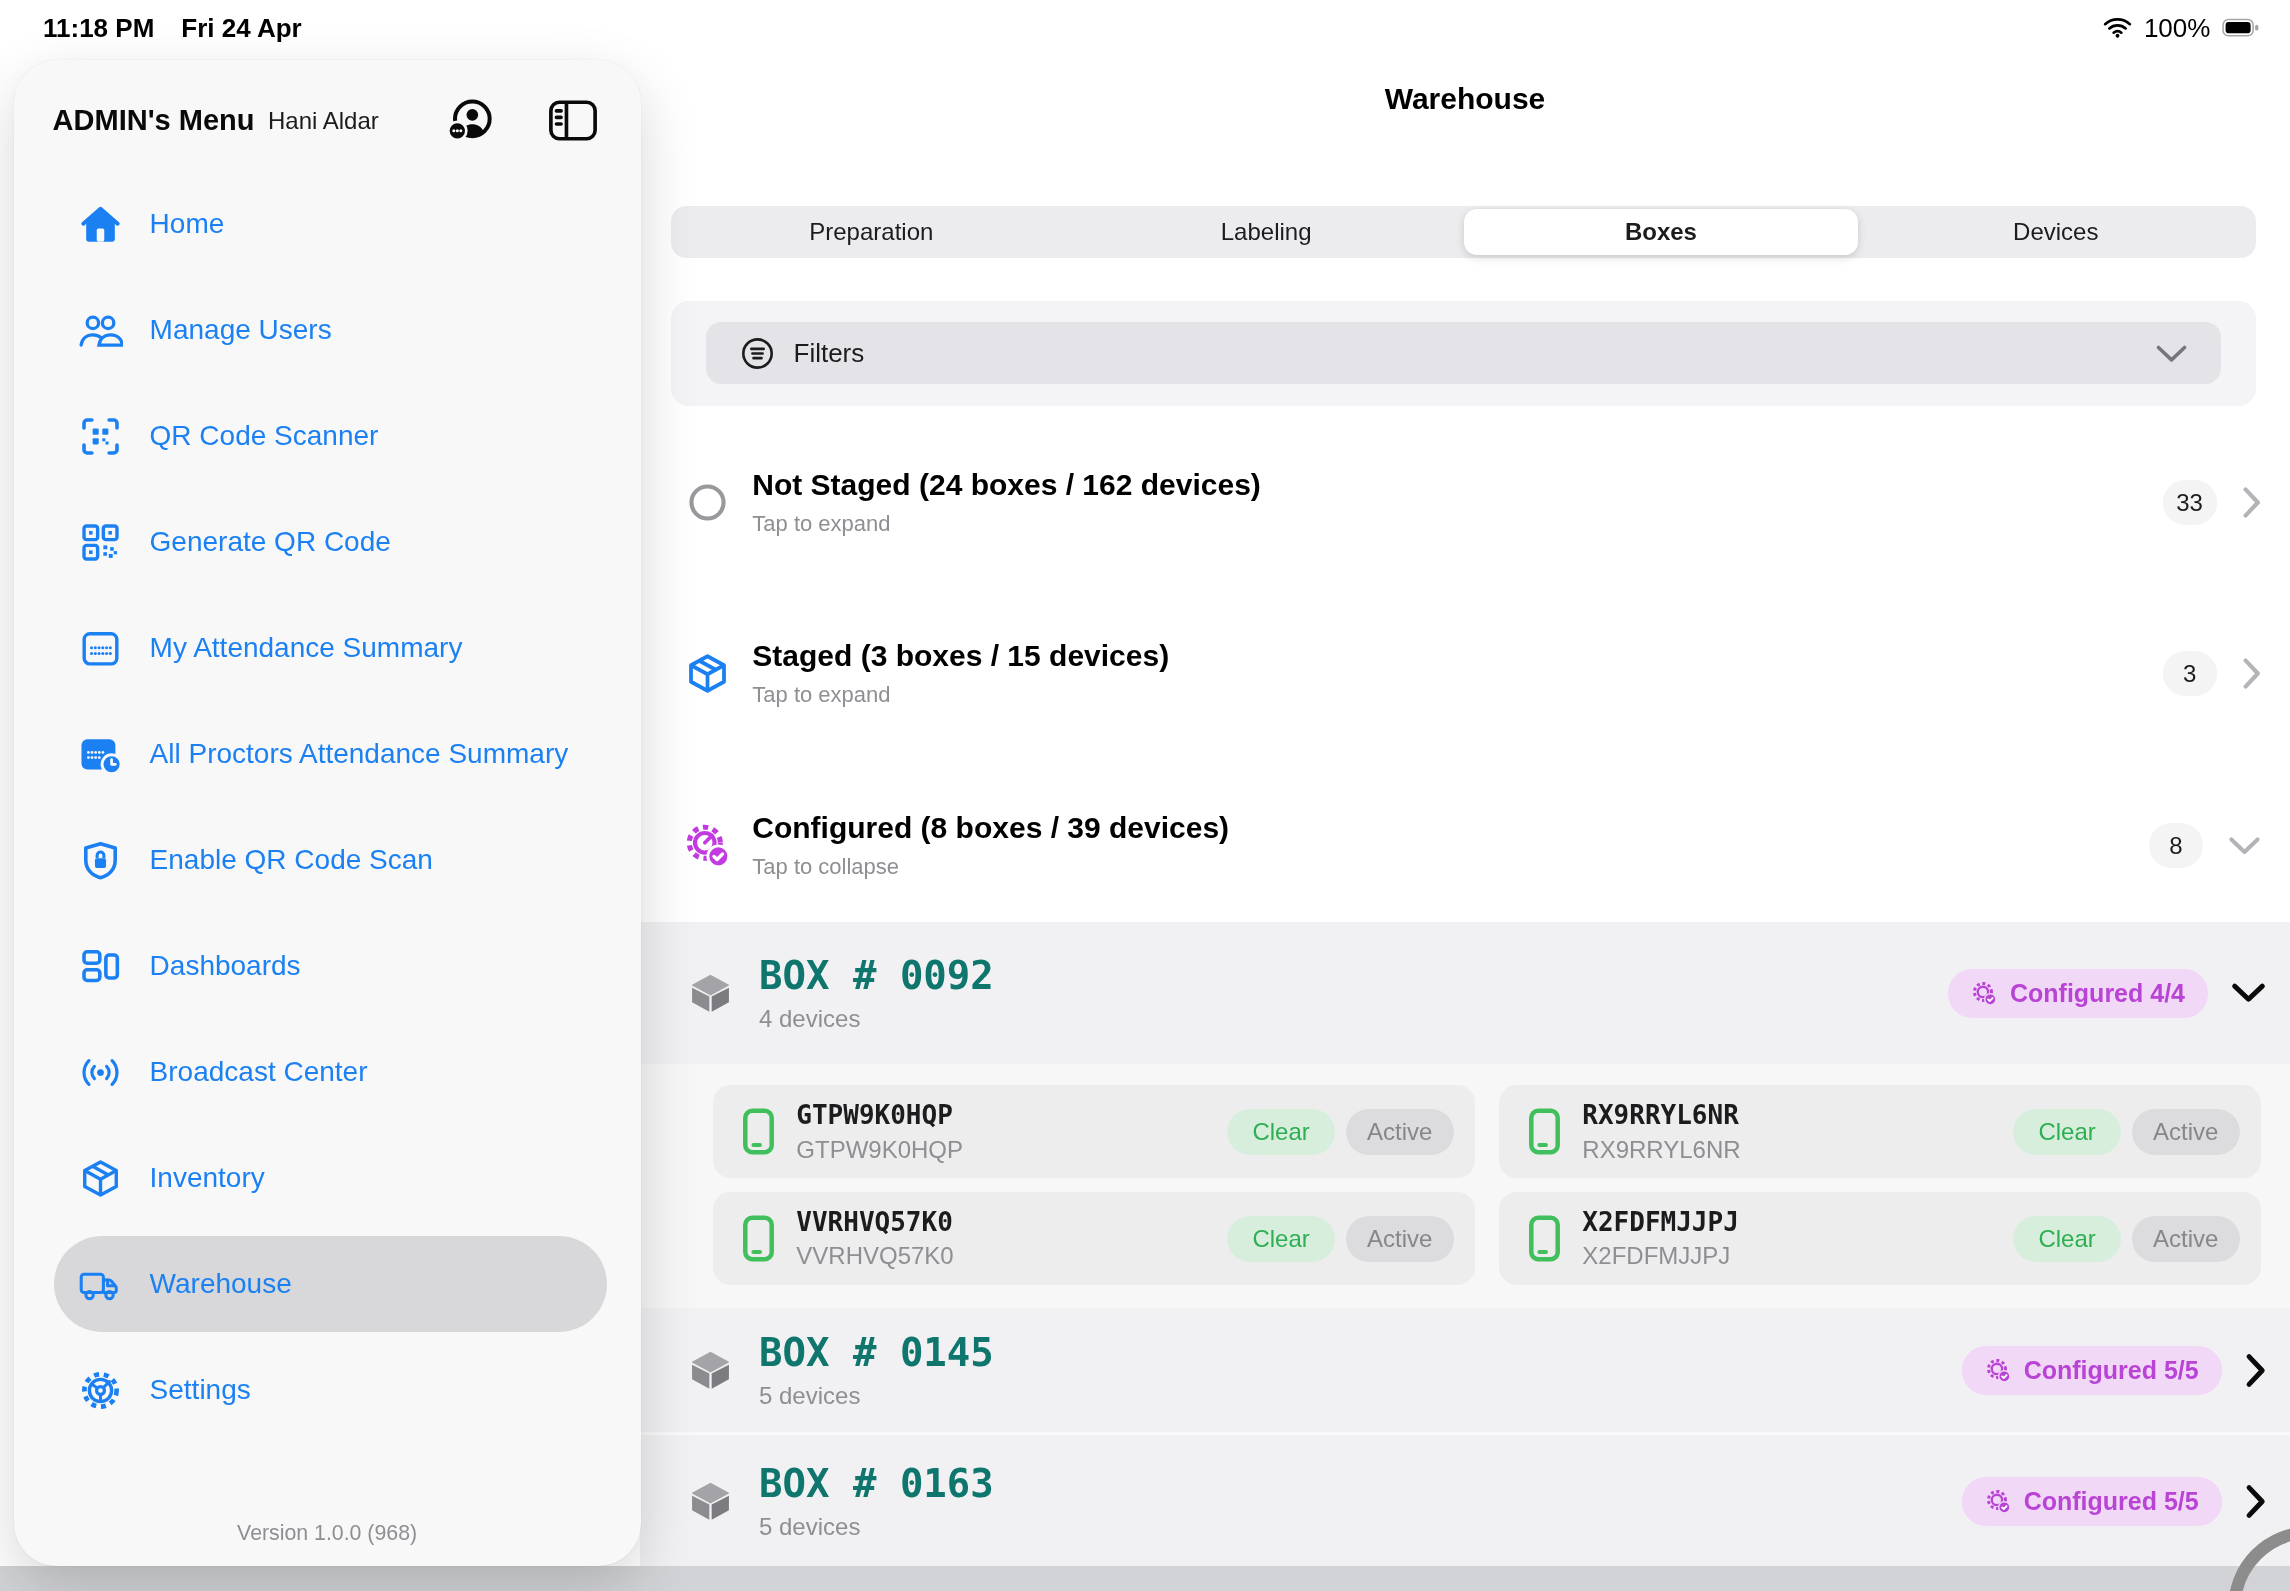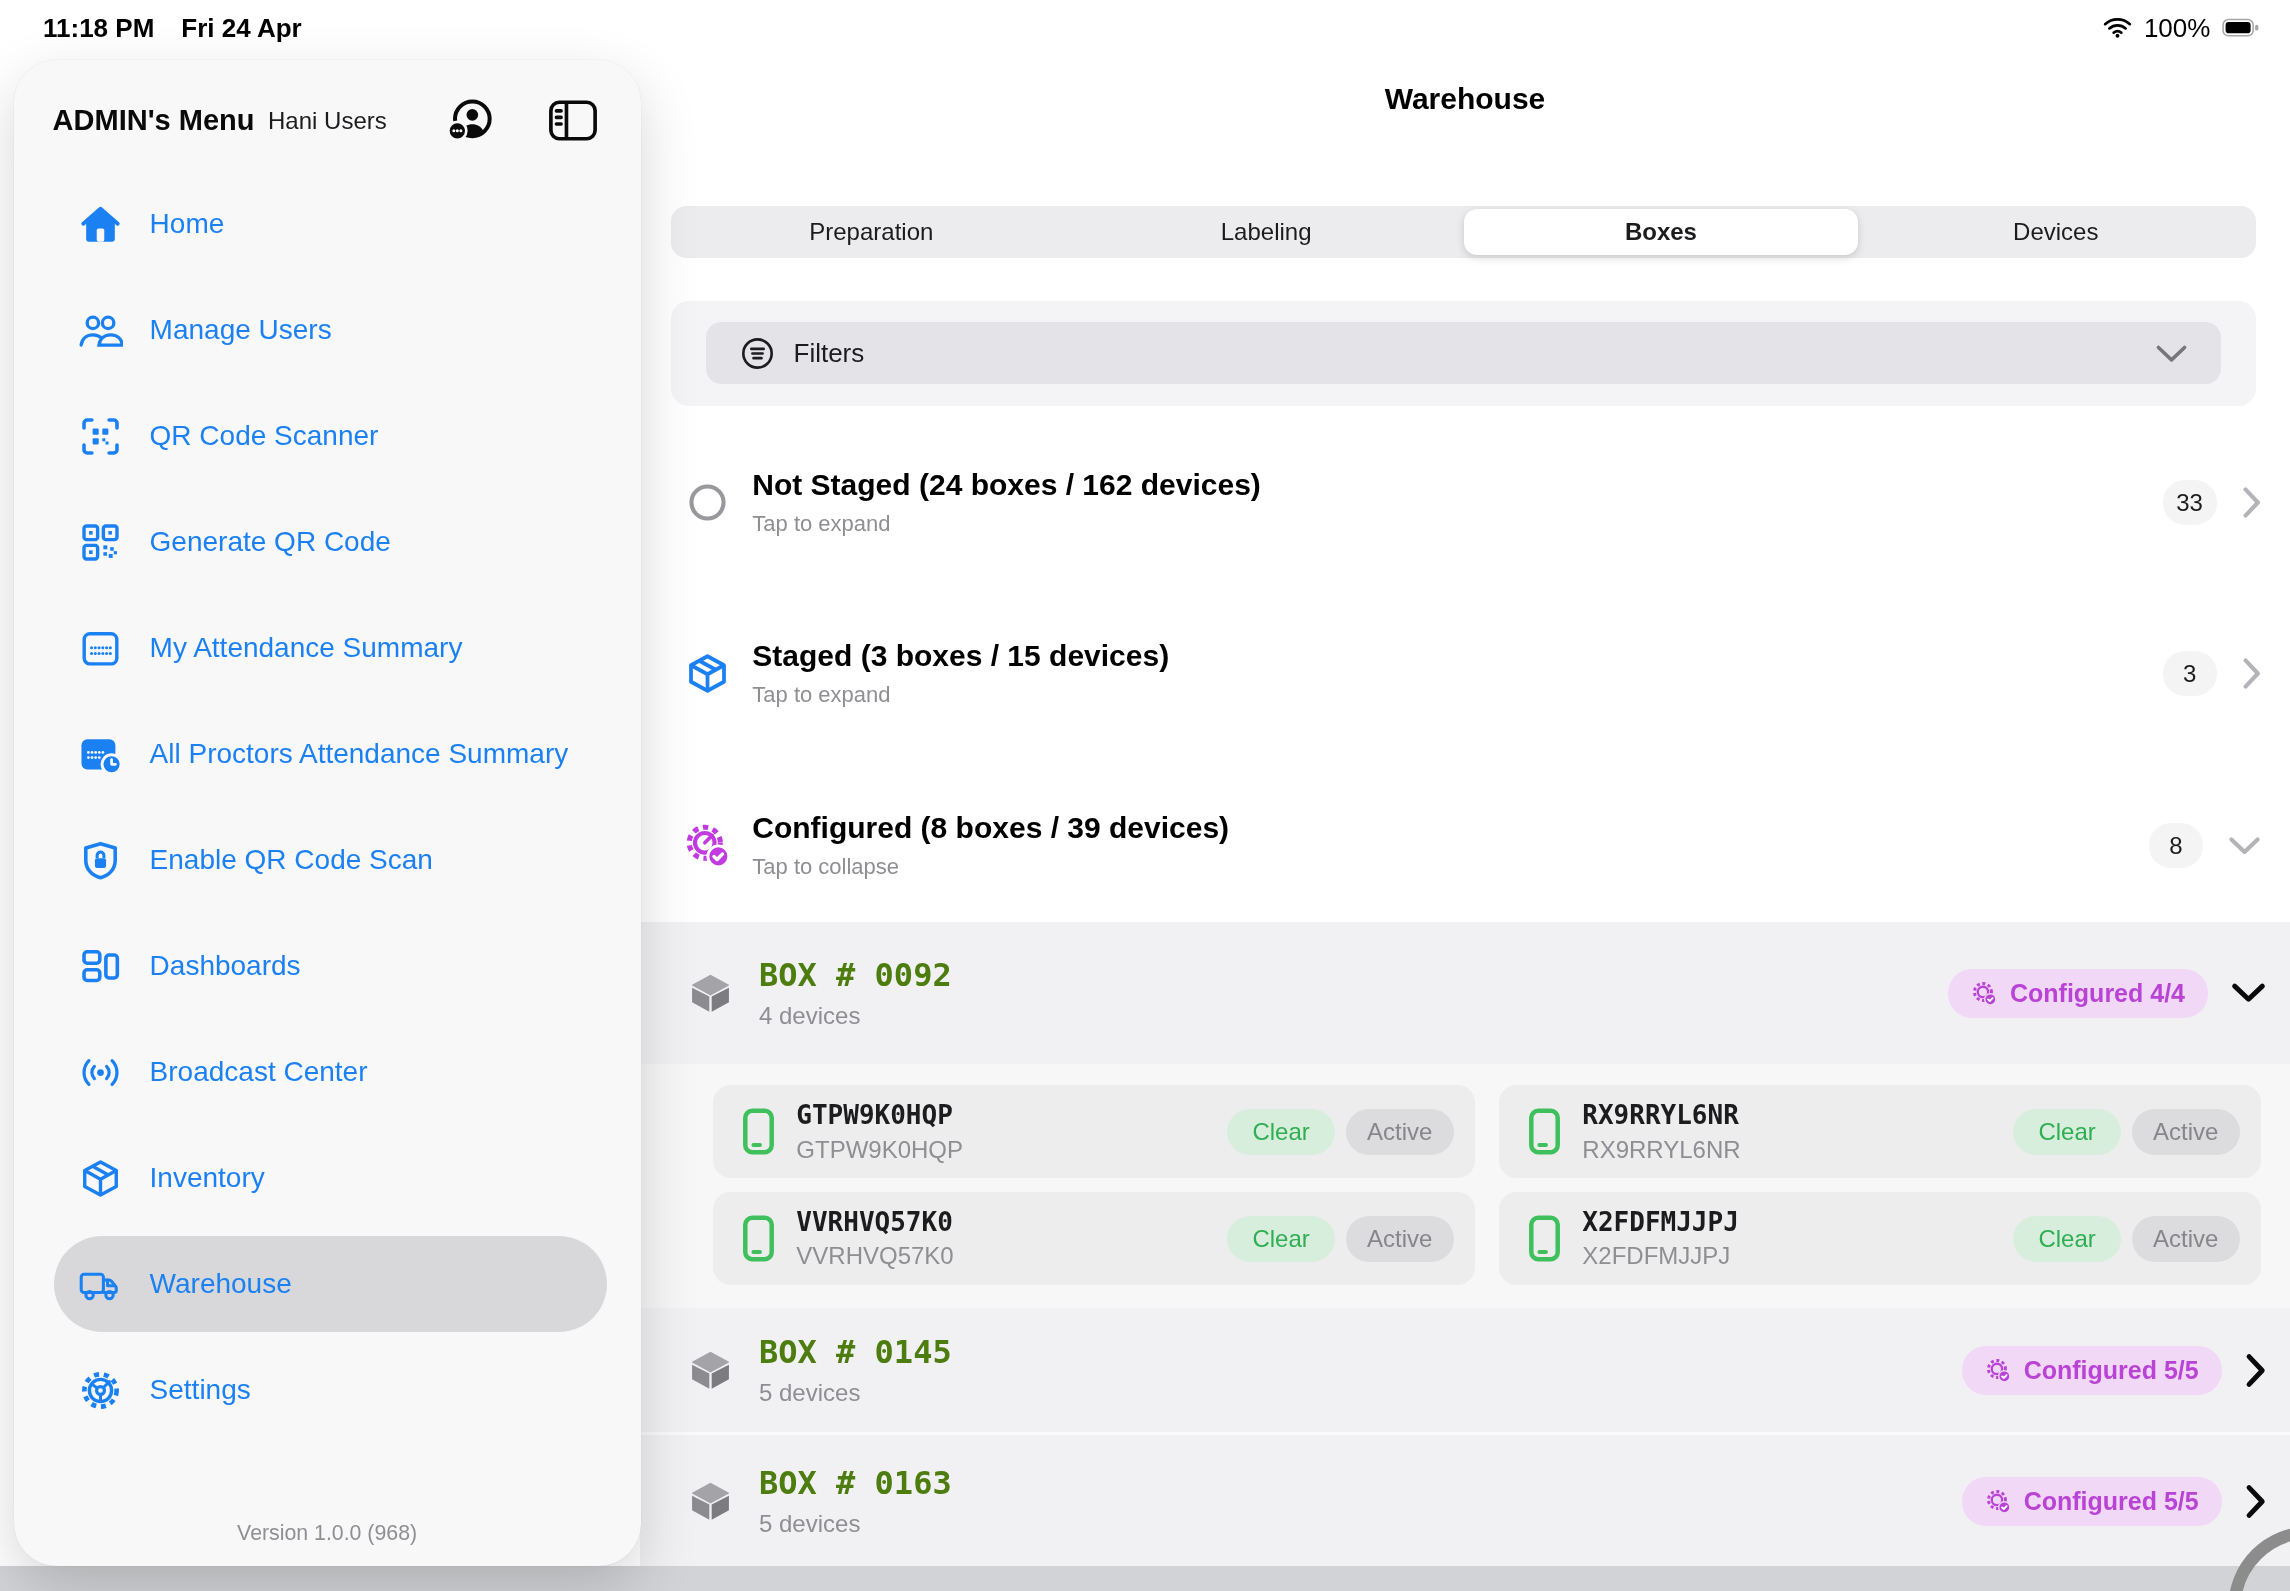--- a/index.html
+++ b/index.html
@@ -34,21 +34,21 @@
   .section-right { margin-left:auto; display:flex; align-items:center; gap:25px; }
   .count-badge { min-width:54px; height:45px; background:#f4f4f5; border-radius:22px; display:flex; align-items:center; justify-content:center; font-size:24px; padding:0 13.6px; color:#1c1c1e; }
 
   .box-row { position:absolute; left:0; width:1650px; background:#f1f1f3; }
   #box-0 { top:922px; height:142px; }
   #box-1 { top:1308px; height:124px; }
   #box-2 { top:1435px; height:132px; }
   .box-divider { position:absolute; left:0; top:1432px; width:1650px; height:2.9px; background:#fafafb; }
   .box-inner { position:absolute; left:47px; right:24px; top:0; bottom:0; display:flex; align-items:center; }
   .box-text { margin-left:25px; }
-  .box-number { font-family:"DejaVu Sans Mono", monospace; font-size:32px; font-weight:700; color:#4d7c0f; }
+  .box-number { font-family:"DejaVu Sans Mono", monospace; font-size:39px; font-weight:700; color:#0f766e; }
   .box-devices { font-size:24px; color:#8e8e93; margin-top:7.8px; }
   .box-right { margin-left:auto; display:flex; align-items:center; gap:23px; }
   .status-pill { height:49px; background:#f2d8f7; border-radius:24px; display:flex; align-items:center; gap:11.6px; padding:0 23px; color:#b843d4; font-size:25px; font-weight:700; }
 
   .devices-area { position:absolute; left:0; top:1064px; width:1650px; height:245px; background:#f7f7f8; }
   .device-cell { position:absolute; width:762px; height:93px; background:#ededee; border-radius:17.5px; display:flex; align-items:center; padding:0 21.3px 0 29px; }
   #device-0 { left:73px; top:21.3px; } #device-1 { left:859px; top:21.3px; }
   #device-2 { left:73px; top:128px; } #device-3 { left:859px; top:128px; }
   .device-text { margin-left:21.3px; }
   .device-name { font-family:"DejaVu Sans Mono", monospace; font-size:26px; font-weight:700; color:#1c1c1e; }
@@ -372,21 +372,21 @@
             </svg>
         </span>
       </span>
     </div>
   </div>
 </div>
 
 <div class="sidebar">
   <div class="sb-header">
     <span class="sb-title">ADMIN's Menu</span>
-    <span class="sb-user">Hani Users</span>
+    <span class="sb-user">Hani Aldar</span>
     <span class="sb-header-icons">
       <span>
         <svg width="50" height="47" viewBox="0 0 30 28">
           <circle cx="17" cy="13" r="10.4" fill="none" stroke="#0a0a0a" stroke-width="2.4"></circle>
           <circle cx="17" cy="10.6" r="3.5" fill="#0a0a0a"></circle>
           <path d="M10.2 20.6c1.4-2.9 3.9-4.3 6.8-4.3s5.4 1.4 6.8 4.3a10.4 10.4 0 0 1-13.6 0z" fill="#0a0a0a"></path>
           <circle cx="8" cy="20.2" r="5.4" fill="#0a0a0a" stroke="#f8f8f9" stroke-width="1.6"></circle>
           <circle cx="5.9" cy="20.2" r=".9" fill="#fff"></circle>
             <circle cx="8" cy="20.2" r=".9" fill="#fff"></circle>
             <circle cx="10.1" cy="20.2" r=".9" fill="#fff"></circle>

